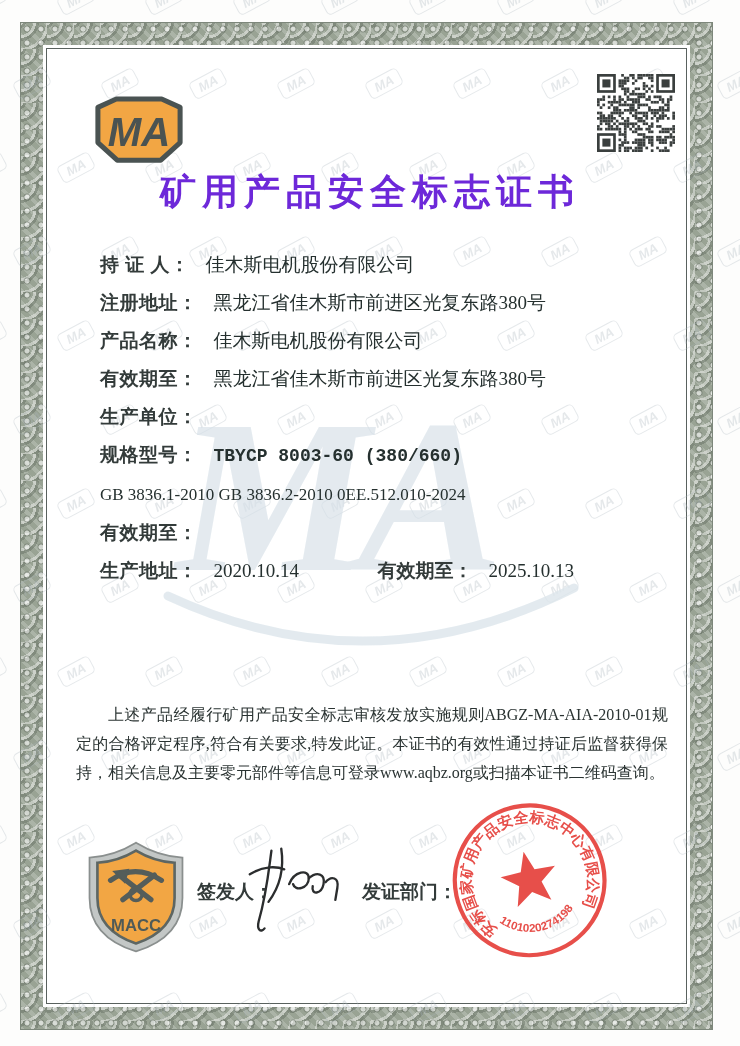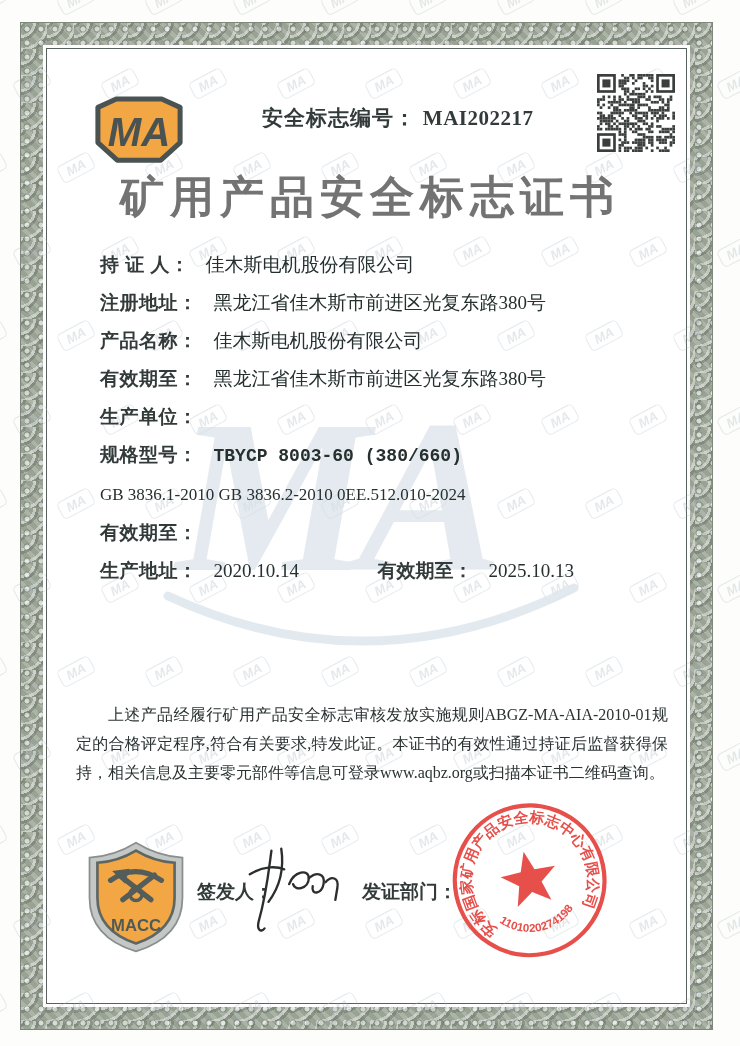--- a/index.html
+++ b/index.html
@@ -24,21 +24,21 @@
   .big-wm{position:absolute;left:176px;top:388px;z-index:2;pointer-events:none;
     font-family:"Liberation Serif",serif;font-style:italic;font-weight:bold;
     font-size:218px;line-height:1;letter-spacing:-12px;color:#d6e0e8;opacity:.65;}
   .big-arc{position:absolute;left:150px;top:582px;z-index:2;pointer-events:none;opacity:.8;}
   .content{position:absolute;inset:0;z-index:3;}
   .abs{position:absolute;}
   
   #sn{left:262px;top:104px;font-size:21px;font-weight:bold;letter-spacing:1px;}
   #sn .num{font-family:"Liberation Serif",serif;font-weight:600;letter-spacing:.5px;}
   #title{left:0;right:0;top:168px;text-align:center;font-family:"Liberation Serif",serif;
-    font-weight:bold;font-size:44px;letter-spacing:6px;color:#737373;}
+    font-weight:bold;font-size:36px;letter-spacing:6px;color:#6d28d9;}
   
   #fields{left:100px;top:252px;width:560px;}
   .row{display:flex;align-items:baseline;line-height:25px;margin-bottom:13px;font-size:19px;}
   .lbl{flex:none;font-weight:bold;margin-right:16px;letter-spacing:.5px;white-space:nowrap;}
   .val{font-family:"Liberation Serif",serif;color:#25302f;}
   .val-mono{font-family:"Liberation Mono",monospace;font-weight:600;font-size:18px;}
   .val-std{font-family:"Liberation Serif",serif;font-size:17px;white-space:nowrap;}
   .val-date{font-family:"Liberation Serif",serif;width:130px;}
   .lbl2{font-weight:bold;margin-left:34px;margin-right:16px;white-space:nowrap;}
   
@@ -187,24 +187,20 @@
     <path d="M18,14 Q220,108 424,6" fill="none" stroke="#dde6ec" stroke-width="9" stroke-linecap="round"></path>
   </svg>
 
   <div class="content">
 
     <svg id="ma-logo" class="abs" width="104" height="70" viewBox="0 0 124 82">
       <polygon points="13,14 35,4 89,4 111,14 111,56 88,77 36,77 13,56" fill="#f2a644" stroke="#4a5352" stroke-width="6" stroke-linejoin="round"></polygon>
       <text x="62" y="60" text-anchor="middle" font-family="Liberation Sans, sans-serif" font-size="48" font-weight="900" font-style="italic" fill="#4a5352">MA</text>
     </svg>
 
-    <div id="sn" class="abs">
-      <span>安全标志编号：</span>
-      <span class="num">MAI202217</span>
-    </div>
 
     <svg id="qr" class="abs" width="78" height="78" viewBox="0 0 29 29">
         <rect x="0" y="0" width="29" height="29" fill="#ffffff"></rect>
         <rect x="9" y="0" width="1" height="1" fill="#3a3f3e"></rect>
         <rect x="12" y="0" width="1" height="1" fill="#3a3f3e"></rect>
         <rect x="13" y="0" width="1" height="1" fill="#3a3f3e"></rect>
         <rect x="15" y="0" width="1" height="1" fill="#3a3f3e"></rect>
         <rect x="16" y="0" width="1" height="1" fill="#3a3f3e"></rect>
         <rect x="17" y="0" width="1" height="1" fill="#3a3f3e"></rect>
         <rect x="18" y="0" width="1" height="1" fill="#3a3f3e"></rect>

